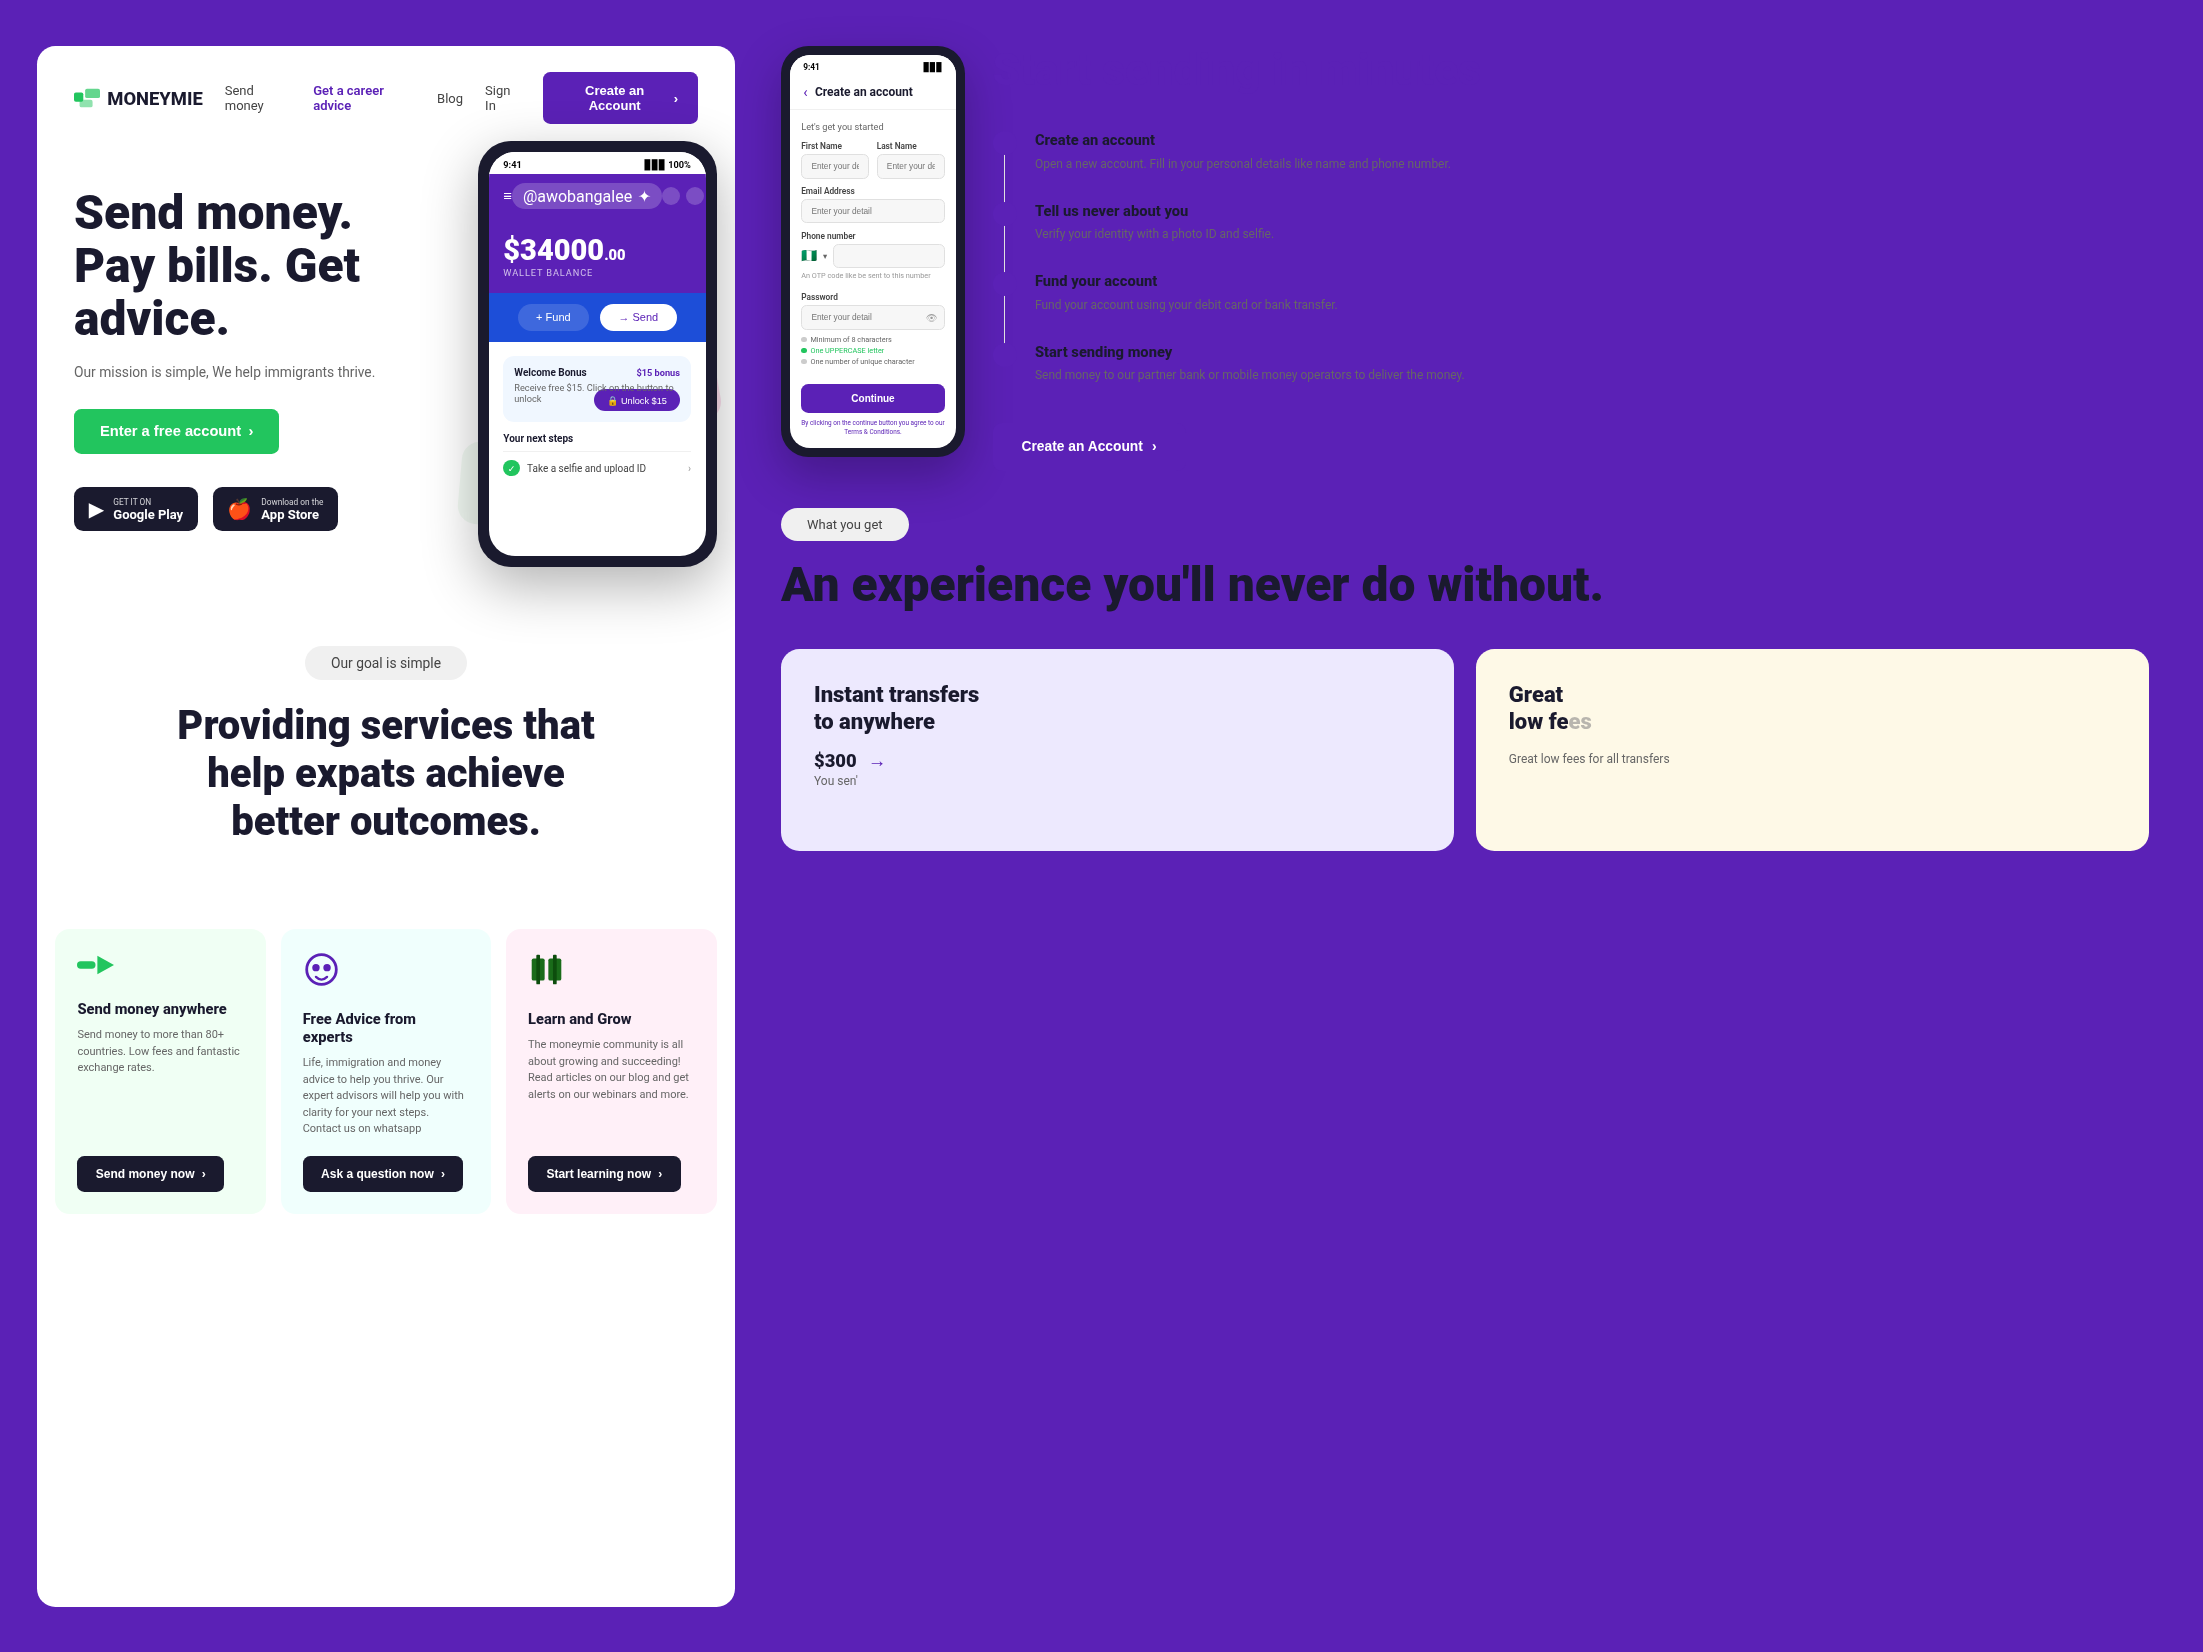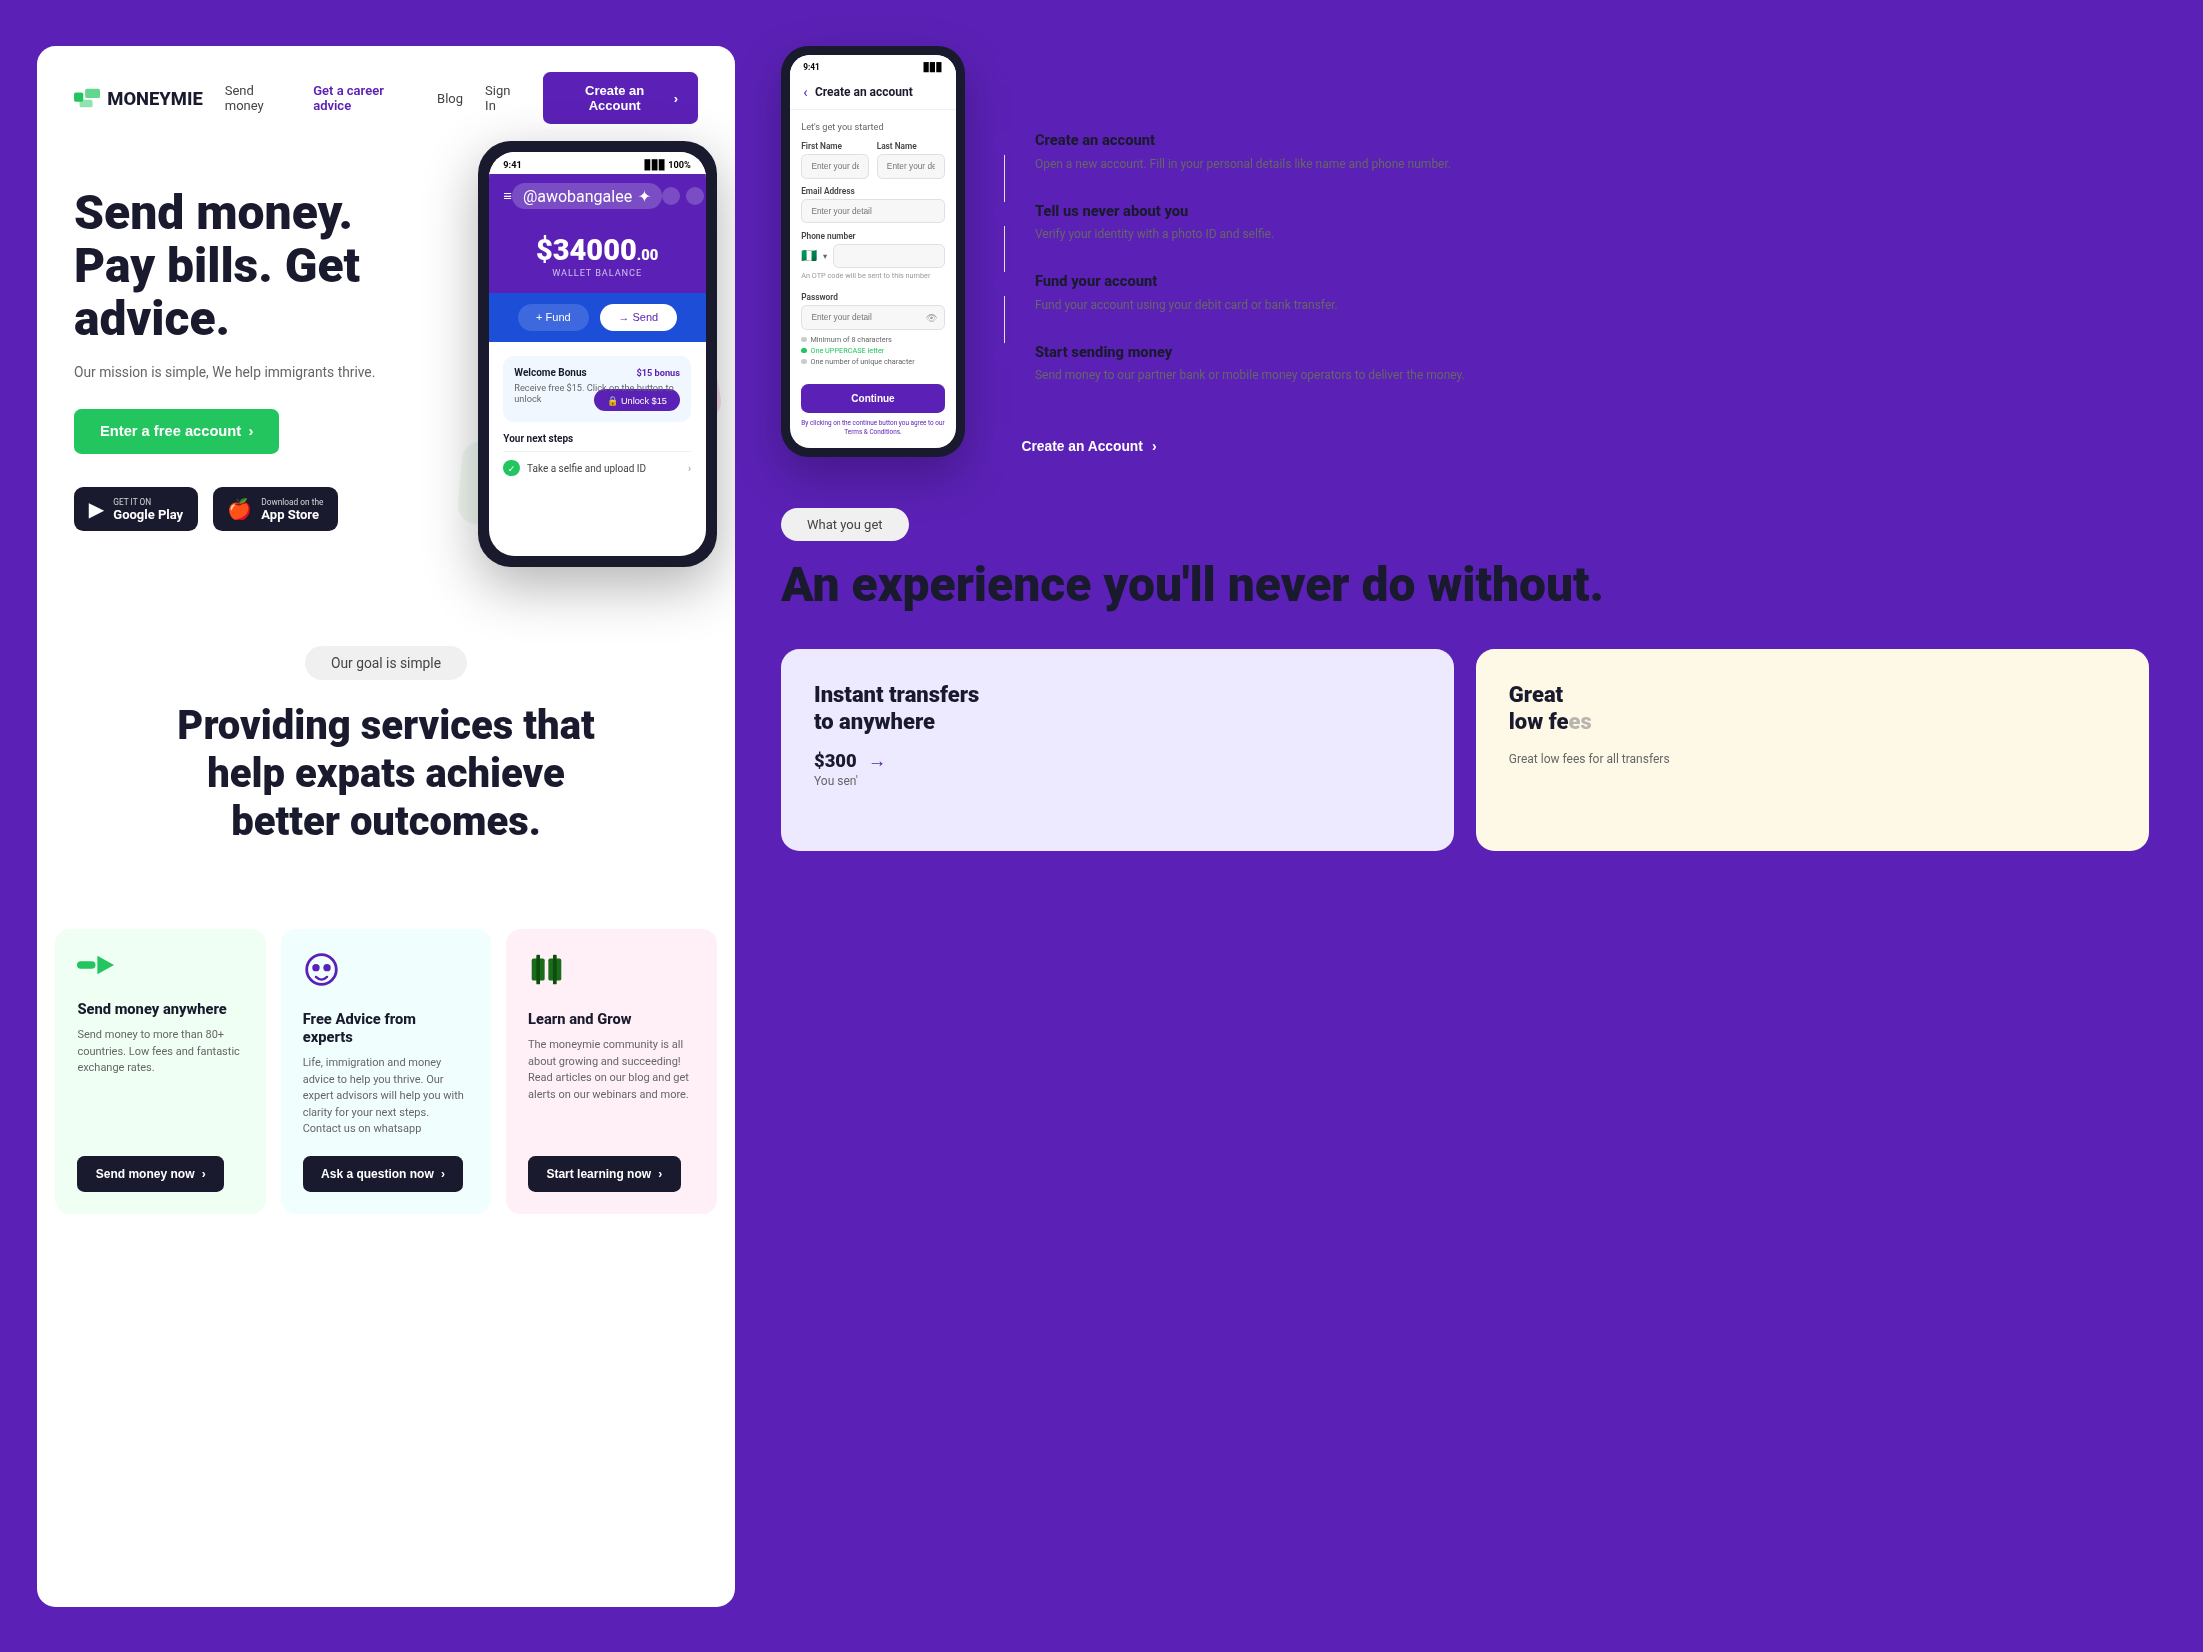--- a/index.html
+++ b/index.html
@@ -189,21 +189,21 @@
       border-radius: 18.4px;
       padding: 3.7px 11px;
       font-size: 16px;
       display: flex;
       align-items: center;
       gap: 5.5px;
     }
     .phone-balance-section {
       background: #5B21B6;
       padding: 14.7px;
-      text-align: center;
+      text-align: left;
       color: #fff;
     }
     .phone-balance-amount {
       font-size: 29px;
       font-weight: 900;
     }
     .phone-balance-label {
       font-size: 9.2px;
       opacity: 0.7;
       letter-spacing: 0.9px;
@@ -861,21 +861,21 @@
                 <div class="acct-label">Email Address</div>
                 <input class="acct-input" placeholder="Enter your detail" style="">
               </div>
               <div class="acct-field" style="margin-bottom:12px;">
                 <div class="acct-label">Phone number</div>
                 <div class="acct-phone-row">
                   <span class="acct-flag">🇳🇬</span>
                   <span style="font-size:8.3px;color:#666;">▾</span>
                   <input class="acct-input" style="flex: 1 1 0%;">
                 </div>
-                <p class="acct-note">An OTP code will be sent to this number</p>
+                <p class="acct-note">An OTP code like be sent to this number</p>
               </div>
               <div class="acct-field" style="margin-bottom:5.5px;">
                 <div class="acct-label">Password</div>
                 <div class="acct-password-wrapper">
                   <input class="acct-input" type="password" placeholder="Enter your detail" style="">
                   <span class="acct-eye">👁</span>
                 </div>
               </div>
               <div class="acct-hints">
                 <div class="acct-hint">

